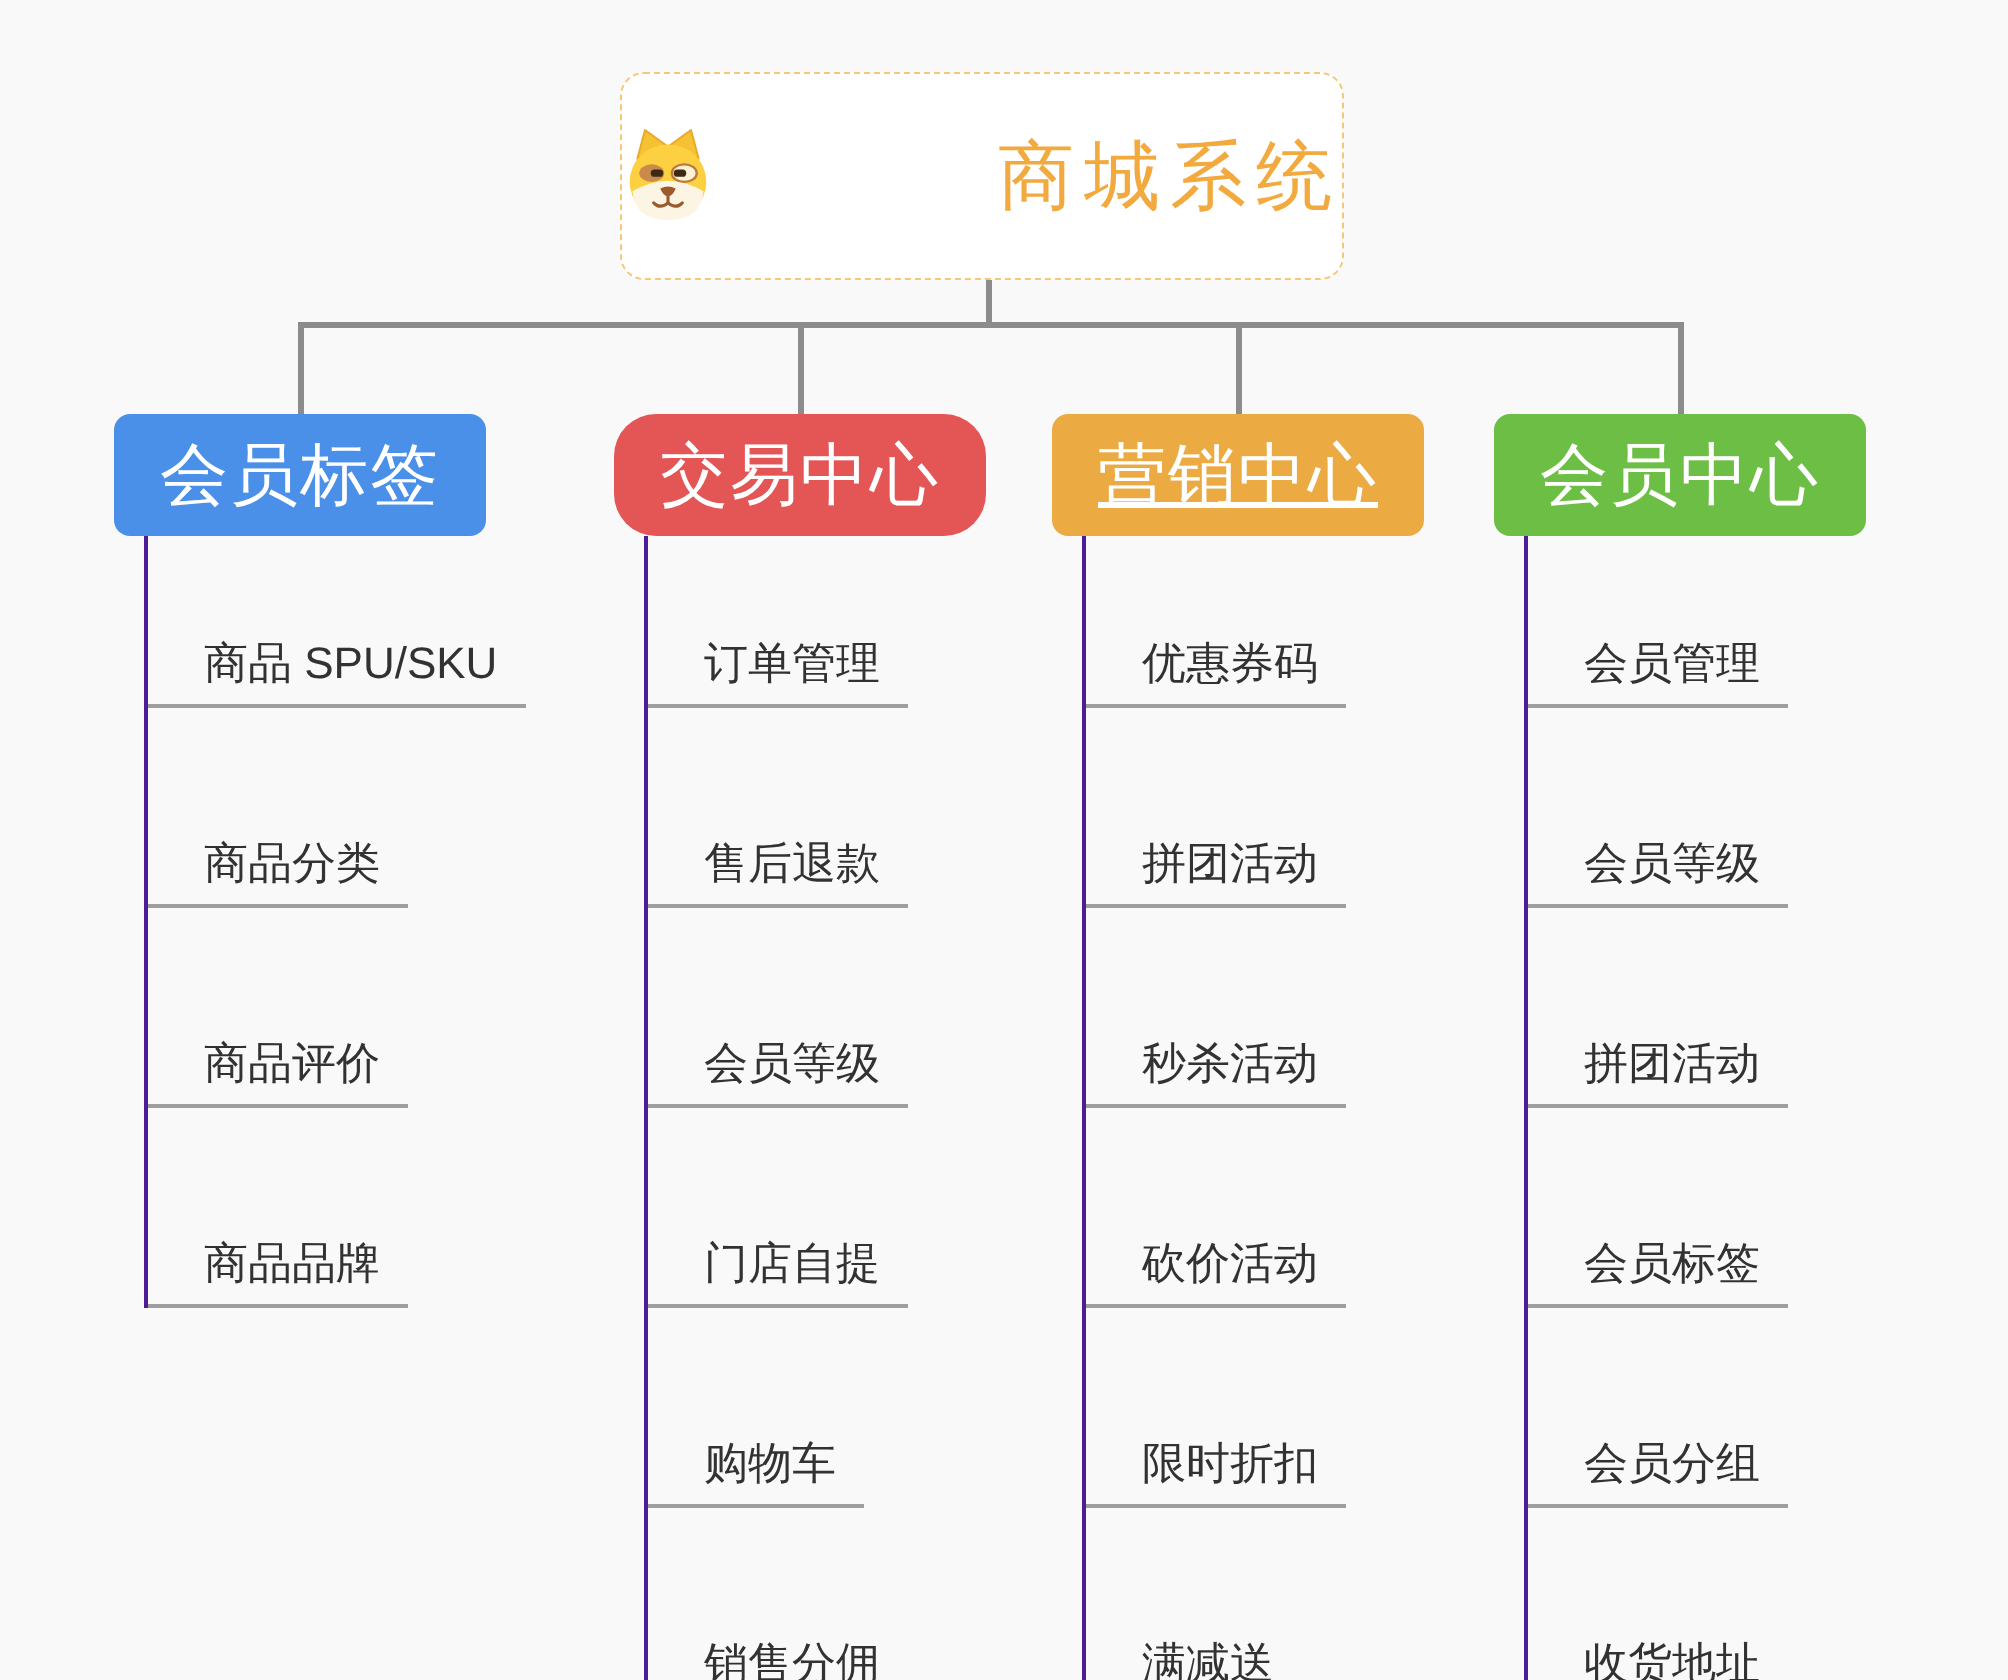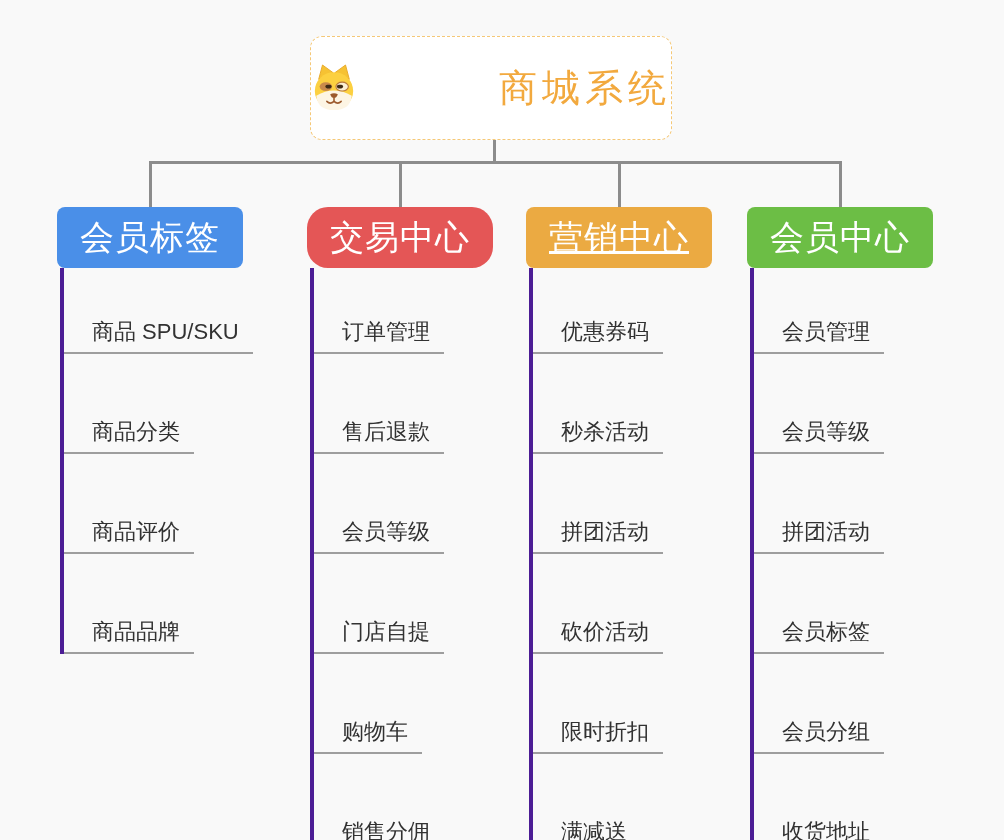--- a/index.html
+++ b/index.html
@@ -55,22 +55,22 @@
     color:#ffffff;
     font-size:34px;
     letter-spacing:1px;
     display:flex;
     align-items:center;
     justify-content:center;
     white-space:nowrap;
     box-sizing:border-box;
   }
   .items{
-    margin-left:3px;
-    border-left:4px solid #4c1d95;
+    margin-left:15px;
+    border-left:2px solid #4c1d95;
     width:fit-content;
   }
   .item{
     width:fit-content;
     box-sizing:border-box;
     height:100px;
     display:flex;
     align-items:flex-end;
     padding:0 14px 5px 28px;
     border-bottom:2px solid #9e9e9e;
@@ -130,22 +130,22 @@
       <div class="item">门店自提</div>
       <div class="item">购物车</div>
       <div class="item">销售分佣</div>
     </div>
   </div>
 
   <div class="branch" style="left:526px;">
     <div class="branch-box" style="background-color: rgb(235, 170, 66); text-decoration: underline;">营销中心</div>
     <div class="items">
       <div class="item">优惠券码</div>
+      <div class="item">拼团活动</div>
       <div class="item">秒杀活动</div>
-      <div class="item">拼团活动</div>
       <div class="item">砍价活动</div>
       <div class="item">限时折扣</div>
       <div class="item">满减送</div>
     </div>
   </div>
 
   <div class="branch" style="left:747px;">
     <div class="branch-box" style="background-color: rgb(108, 190, 69);">会员中心</div>
     <div class="items">
       <div class="item">会员管理</div>

